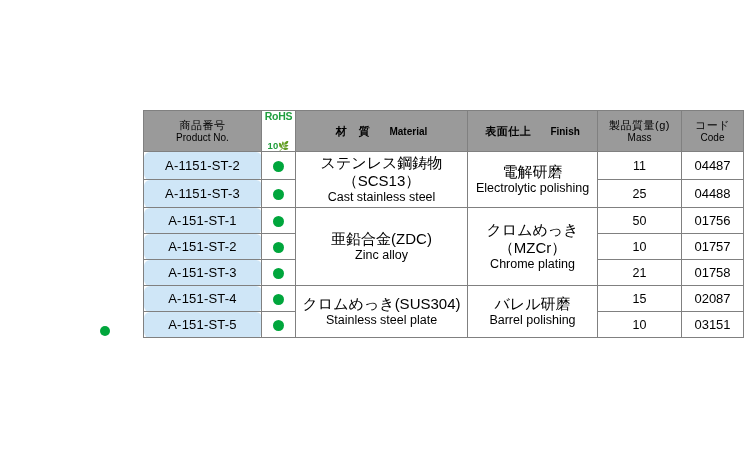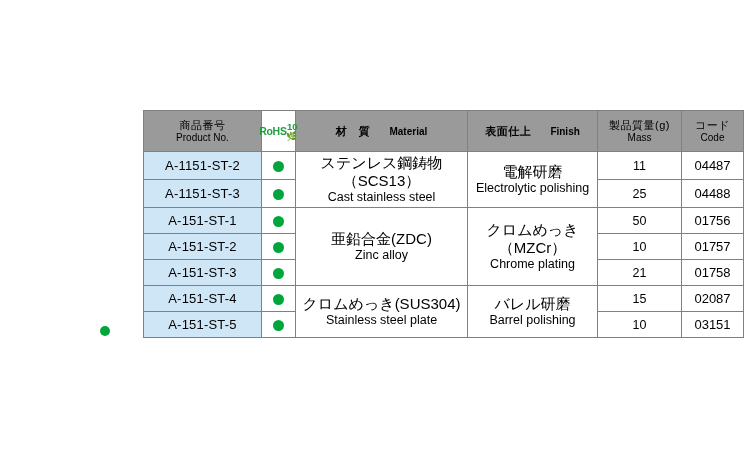--- a/index.html
+++ b/index.html
@@ -65,23 +65,23 @@
   .hdr th.inline .en {
     margin-left: 16px;
   }
   
   th.rohs-head {
     background: #ffffff !important;
     padding: 0 !important;
   }
   .rohs-badge {
     display: flex;
-    flex-direction: row;
+    flex-direction: column;
     align-items: center;
-    justify-content: center;
+    justify-content: space-between;
     height: 40px;
     line-height: 1;
   }
   .rohs-badge .r1 {
     color: #1f9e3e;
     font-size: 10.5px;
     font-weight: bold;
     letter-spacing: -0.3px;
   }
   .rohs-badge .r2 {
@@ -93,20 +93,21 @@
   .rohs-badge .r2 .leaf {
     font-size: 9px;
   }
   
   .prod {
     background: #cfe6f7;
     color: #1b4f8a;
     font-size: 13px;
     height: 25px;
     letter-spacing: 0.2px;
+    border-radius: 6px;
   }
   .dot-cell {
     background: #ffffff;
     width: 34px;
   }
   .dot {
     display: inline-block;
     width: 11px;
     height: 11px;
     border-radius: 50%;

